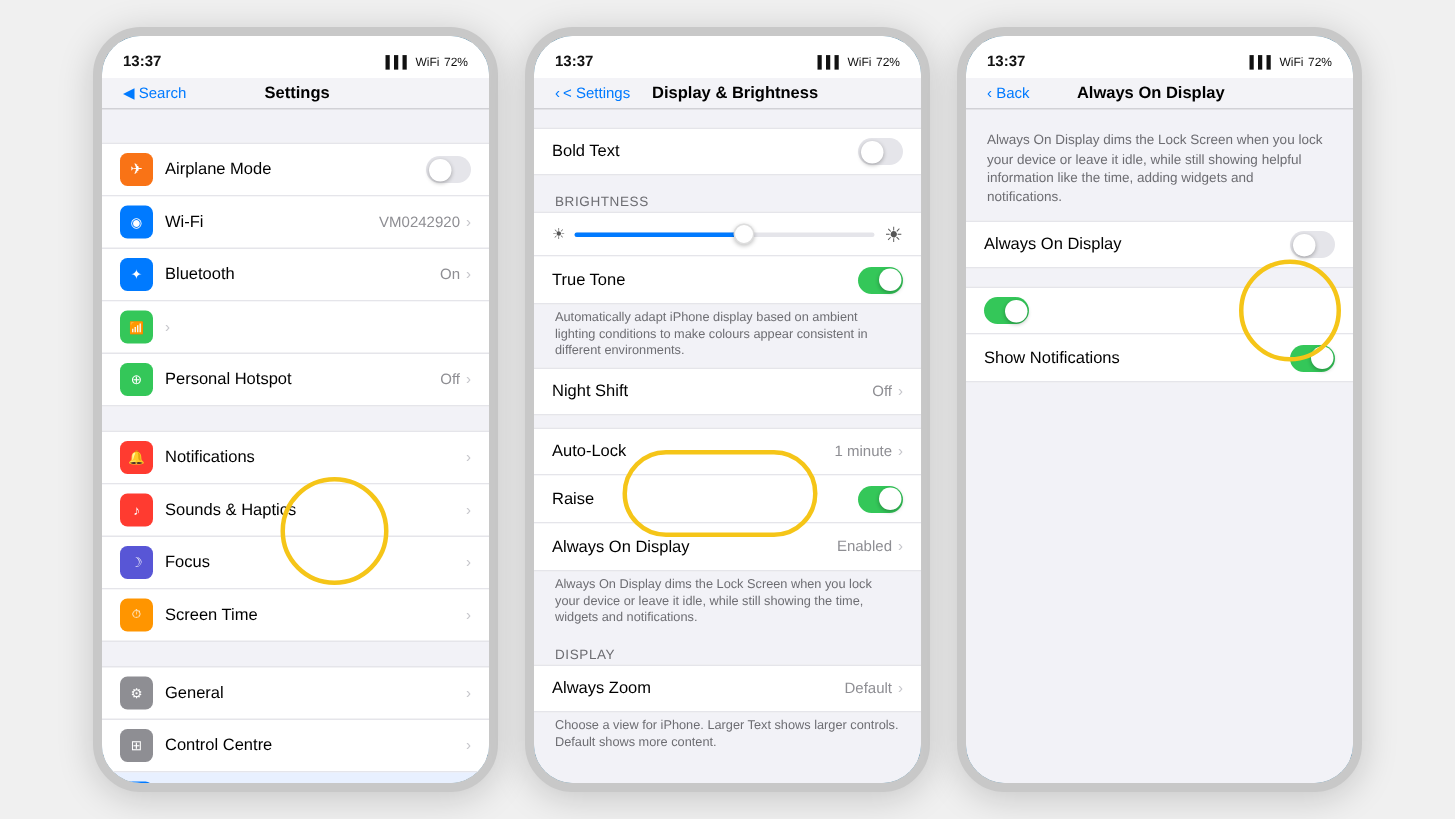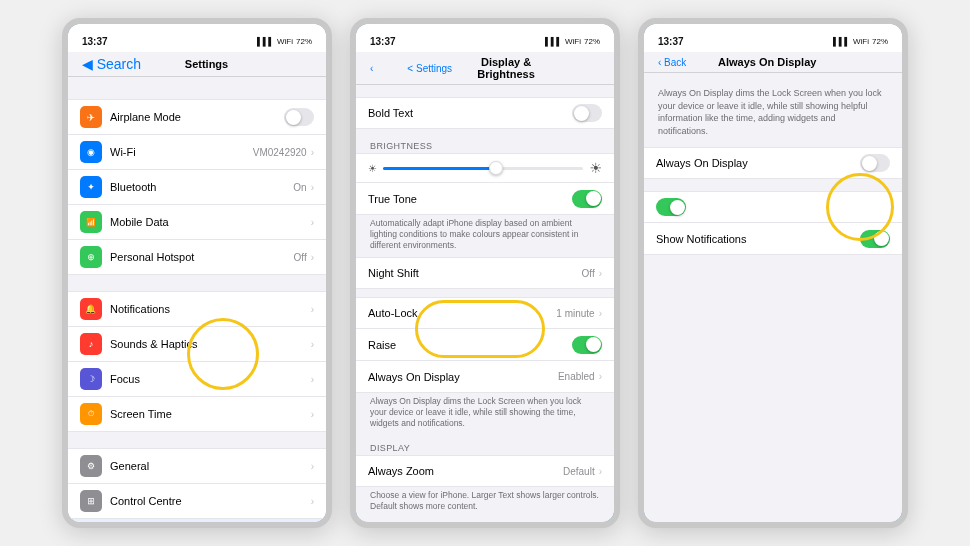--- a/index.html
+++ b/index.html
@@ -13,21 +13,21 @@
       justify-content: center;
       gap: 18px;
       overflow: hidden;
     }
 
     
     .phone {
       width: 270px;
       height: 510px;
       background: #0369a1;
-      border-radius: 18px;
+      border-radius: 32px;
       border: 6px solid #c8c8c8;
       box-shadow: 0 4px 24px rgba(0,0,0,0.18), inset 0 0 0 2px #e8e8e8;
       overflow: hidden;
       position: relative;
       display: flex;
       flex-direction: column;
     }
 
     
     .phone-top {
@@ -80,21 +80,21 @@
     }
     .nav-title {
       font-size: 11px;
       font-weight: 600;
       color: #000;
       text-align: center;
       flex: 1;
     }
     .nav-search {
       color: #007aff;
-      font-size: 14px;
+      font-size: 10px;
     }
 
     
     .settings-list {
       flex: 1;
       overflow: hidden;
       padding: 6px 0;
     }
 
     .section-gap {
@@ -289,21 +289,20 @@
               <span style="color:#fff;font-size:9px;">✦</span>
             </div>
           <span class="row-label">Bluetooth</span>
           <span class="row-value">On</span>
           <span class="row-chevron">›</span>
         </div>
         <div class="settings-row">
           <div class="row-icon" style="background:#34c759;">
               <span style="color:#fff;font-size:8px;">📶</span>
             </div>
-          <span class="row-label">Mobile Data</span>
           <span class="row-chevron">›</span>
         </div>
         <div class="settings-row">
           <div class="row-icon" style="background:#34c759;">
               <span style="color:#fff;font-size:9px;">⊕</span>
             </div>
           <span class="row-label">Personal Hotspot</span>
           <span class="row-value">Off</span>
           <span class="row-chevron">›</span>
         </div>
@@ -372,21 +371,21 @@
     <div class="phone-top">
       <span class="status-time">13:37</span>
       <div class="status-icons">
         <span>▌▌▌</span>
         <span>WiFi</span>
         <span>72%</span>
       </div>
     </div>
     <div class="phone-screen">
       <div class="nav-bar">
-        <span class="nav-back">‹ <span style="display:inline;margin-left:32px;">&lt; Settings</span></span>
+        <span class="nav-back">‹ <span style="display:inline;">&lt; Settings</span></span>
         <span class="nav-title">Display &amp; Brightness</span>
         <span style="width:40px"></span>
       </div>
 
       <div class="settings-list">
         <div class="section-gap" style="height:6px;"></div>
         <div class="settings-row section-first">
           <span class="row-label">Bold Text</span>
           <div class="toggle off">
               <div class="toggle-thumb"></div>

